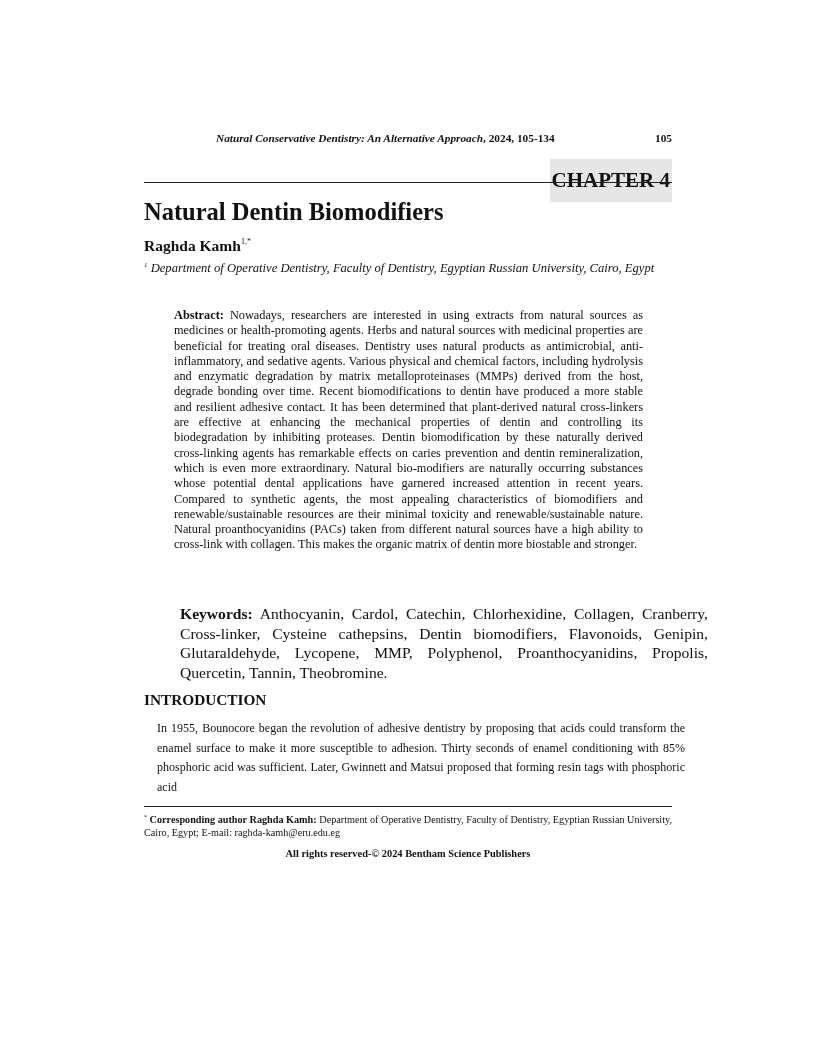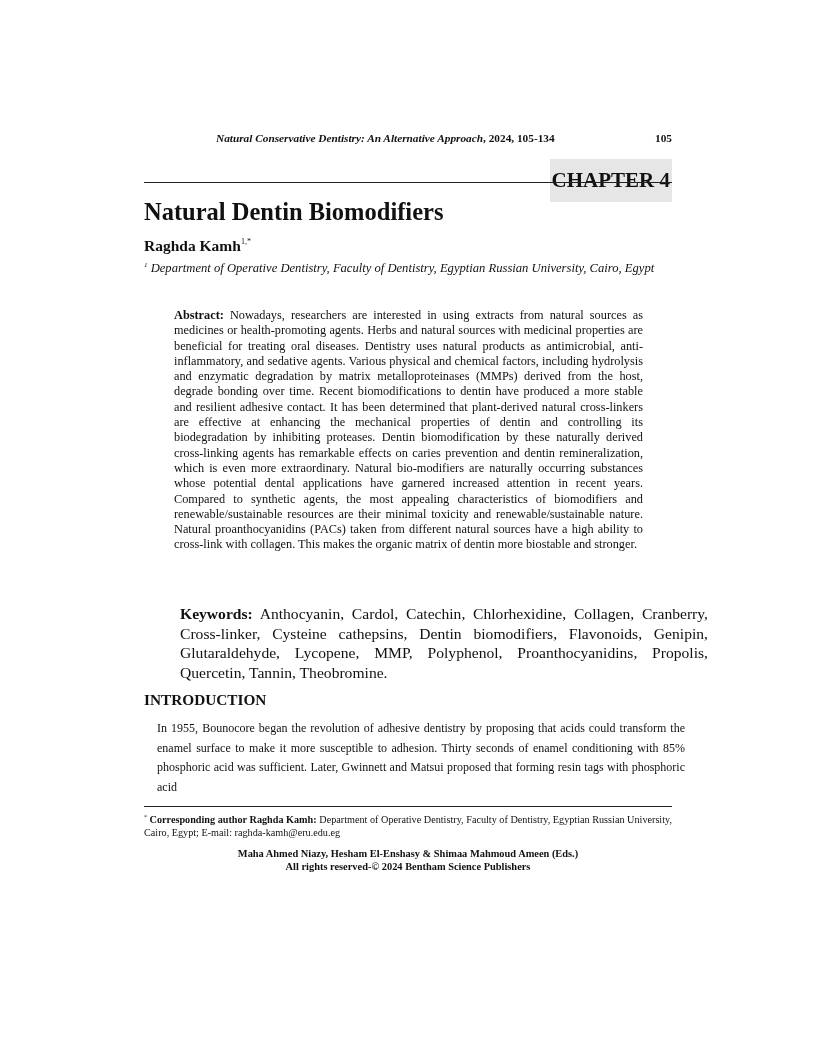--- a/index.html
+++ b/index.html
@@ -64,15 +64,14 @@
 
 <div class="abs intro-head">INTRODUCTION</div>
 <div class="abs intro-body">In 1955, Bounocore began the revolution of adhesive dentistry by proposing that acids could transform the enamel surface to make it more susceptible to adhesion. Thirty seconds of enamel conditioning with 85% phosphoric acid was sufficient. Later, Gwinnett and Matsui proposed that forming resin tags with phosphoric acid</div>
 
 <div class="abs fn-rule"></div>
 <div class="abs footnote">
   <sup>*</sup><b> Corresponding author Raghda Kamh:</b><span> Department of Operative Dentistry, Faculty of Dentistry, Egyptian Russian University, Cairo, Egypt; E-mail: raghda-kamh@eru.edu.eg</span>
 </div>
 
 <div class="abs publisher">
-  <div>Maha Ahmed Niazy, Hesham El-Enshasy &amp; Shimaa Mahmoud Ameen (Eds.)</div>
   <div>All rights reserved-© 2024 Bentham Science Publishers</div>
 </div>
 
 </body></html>

